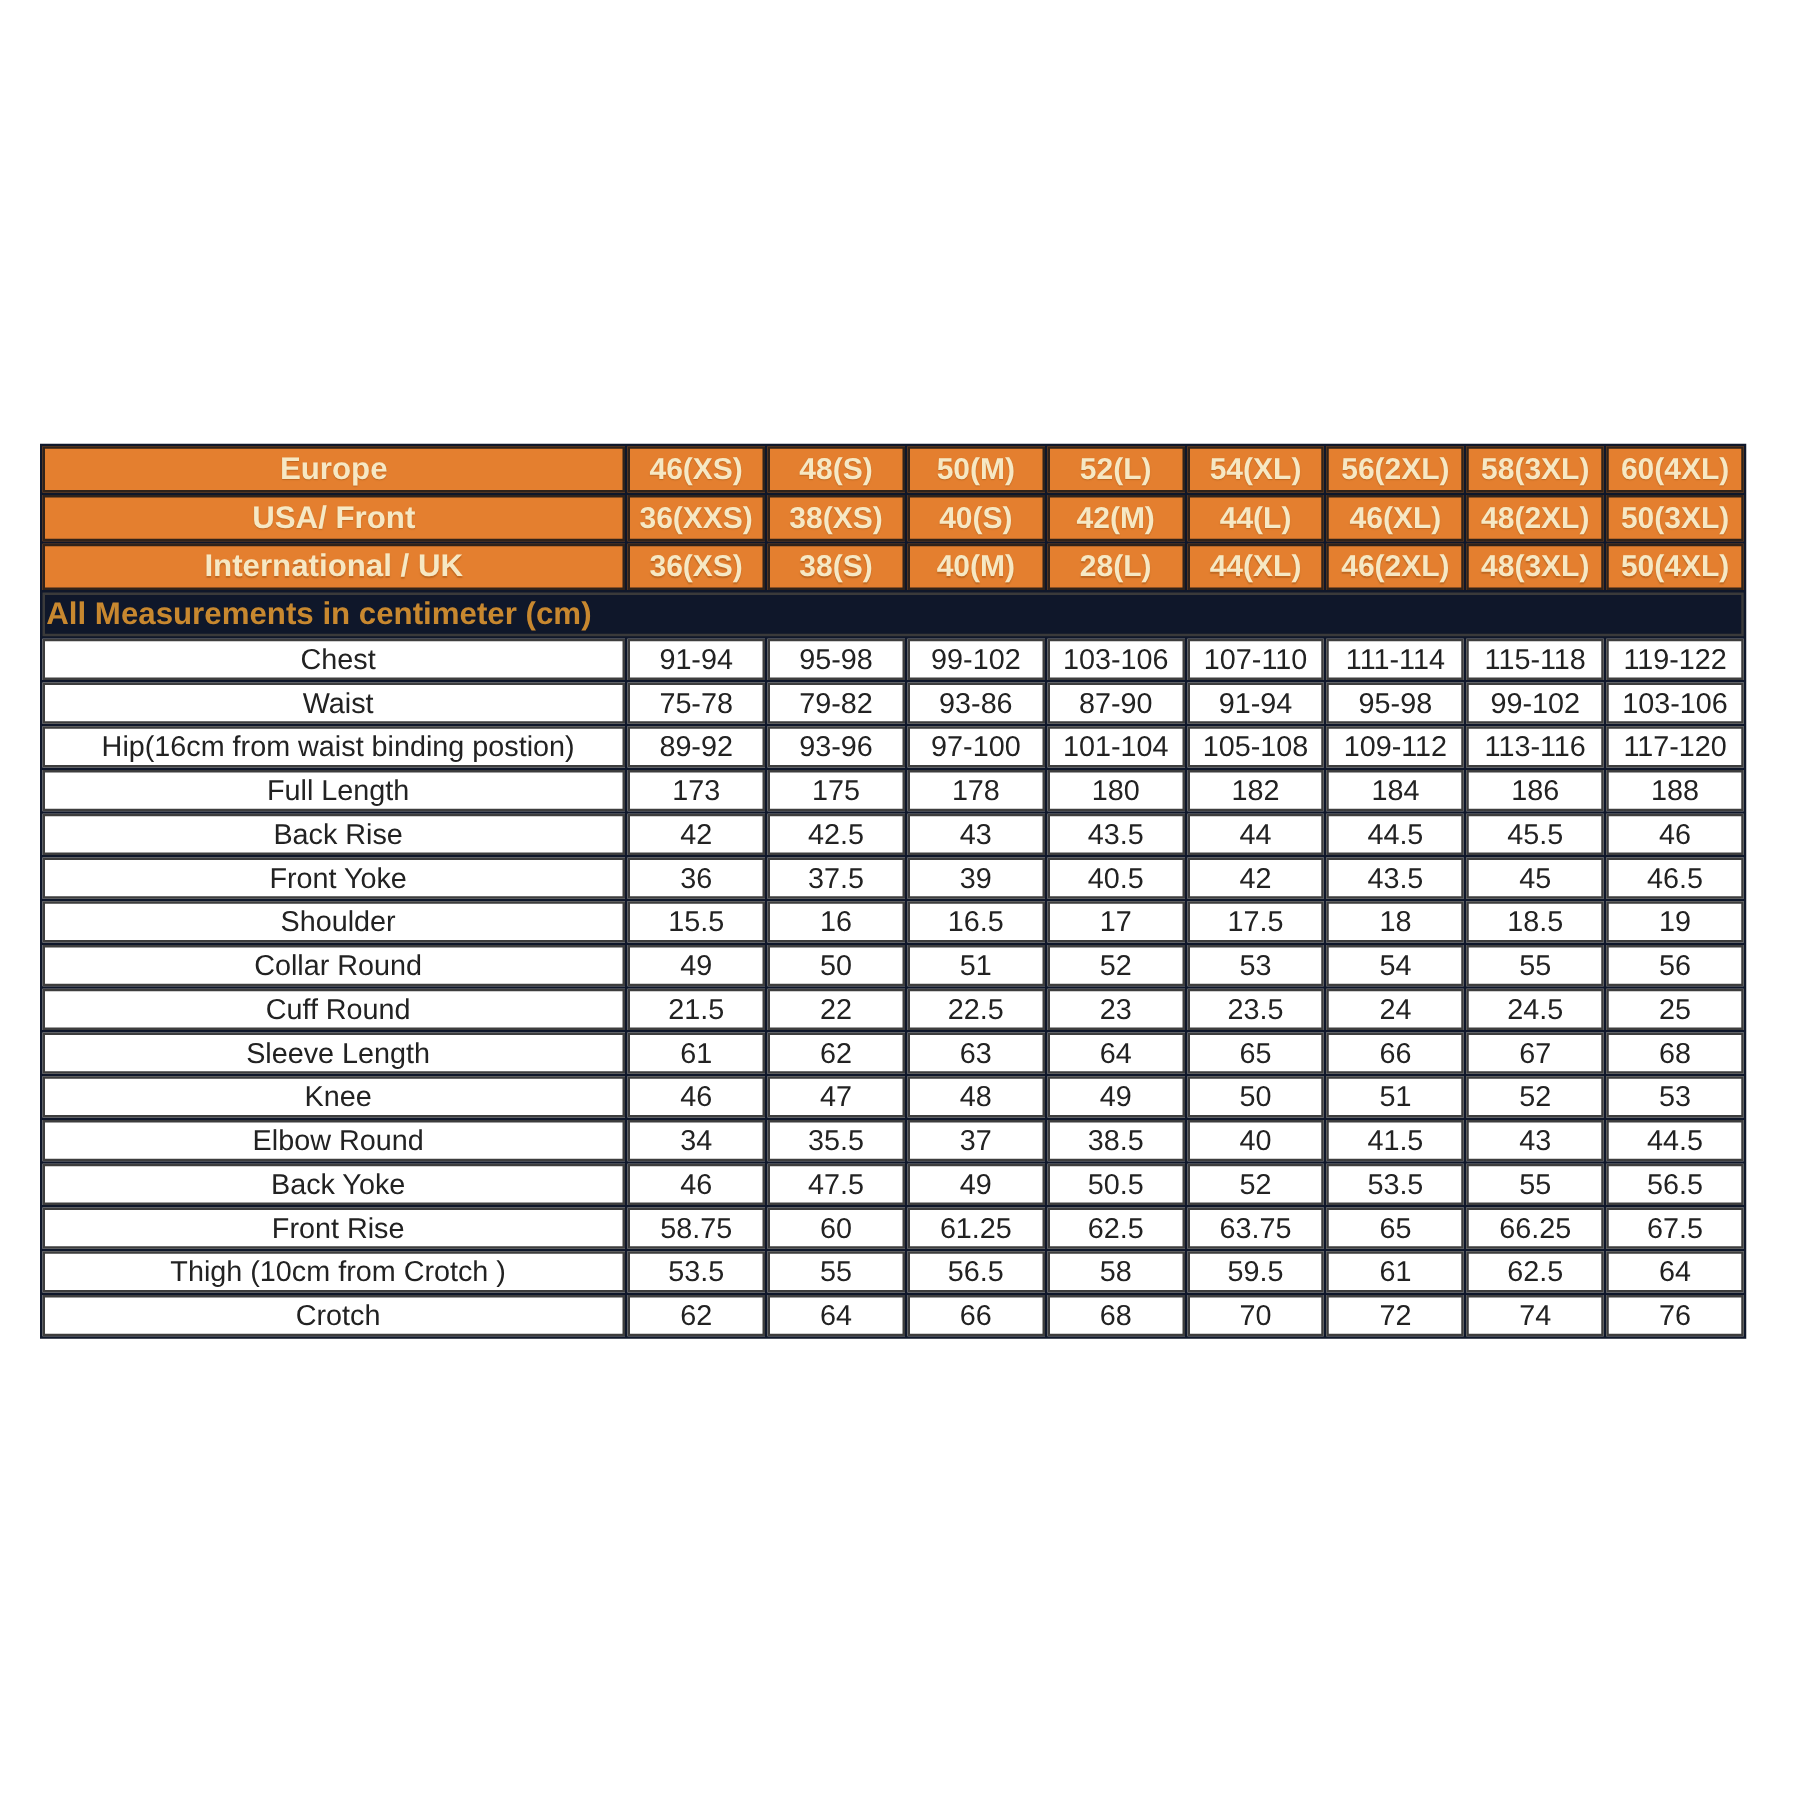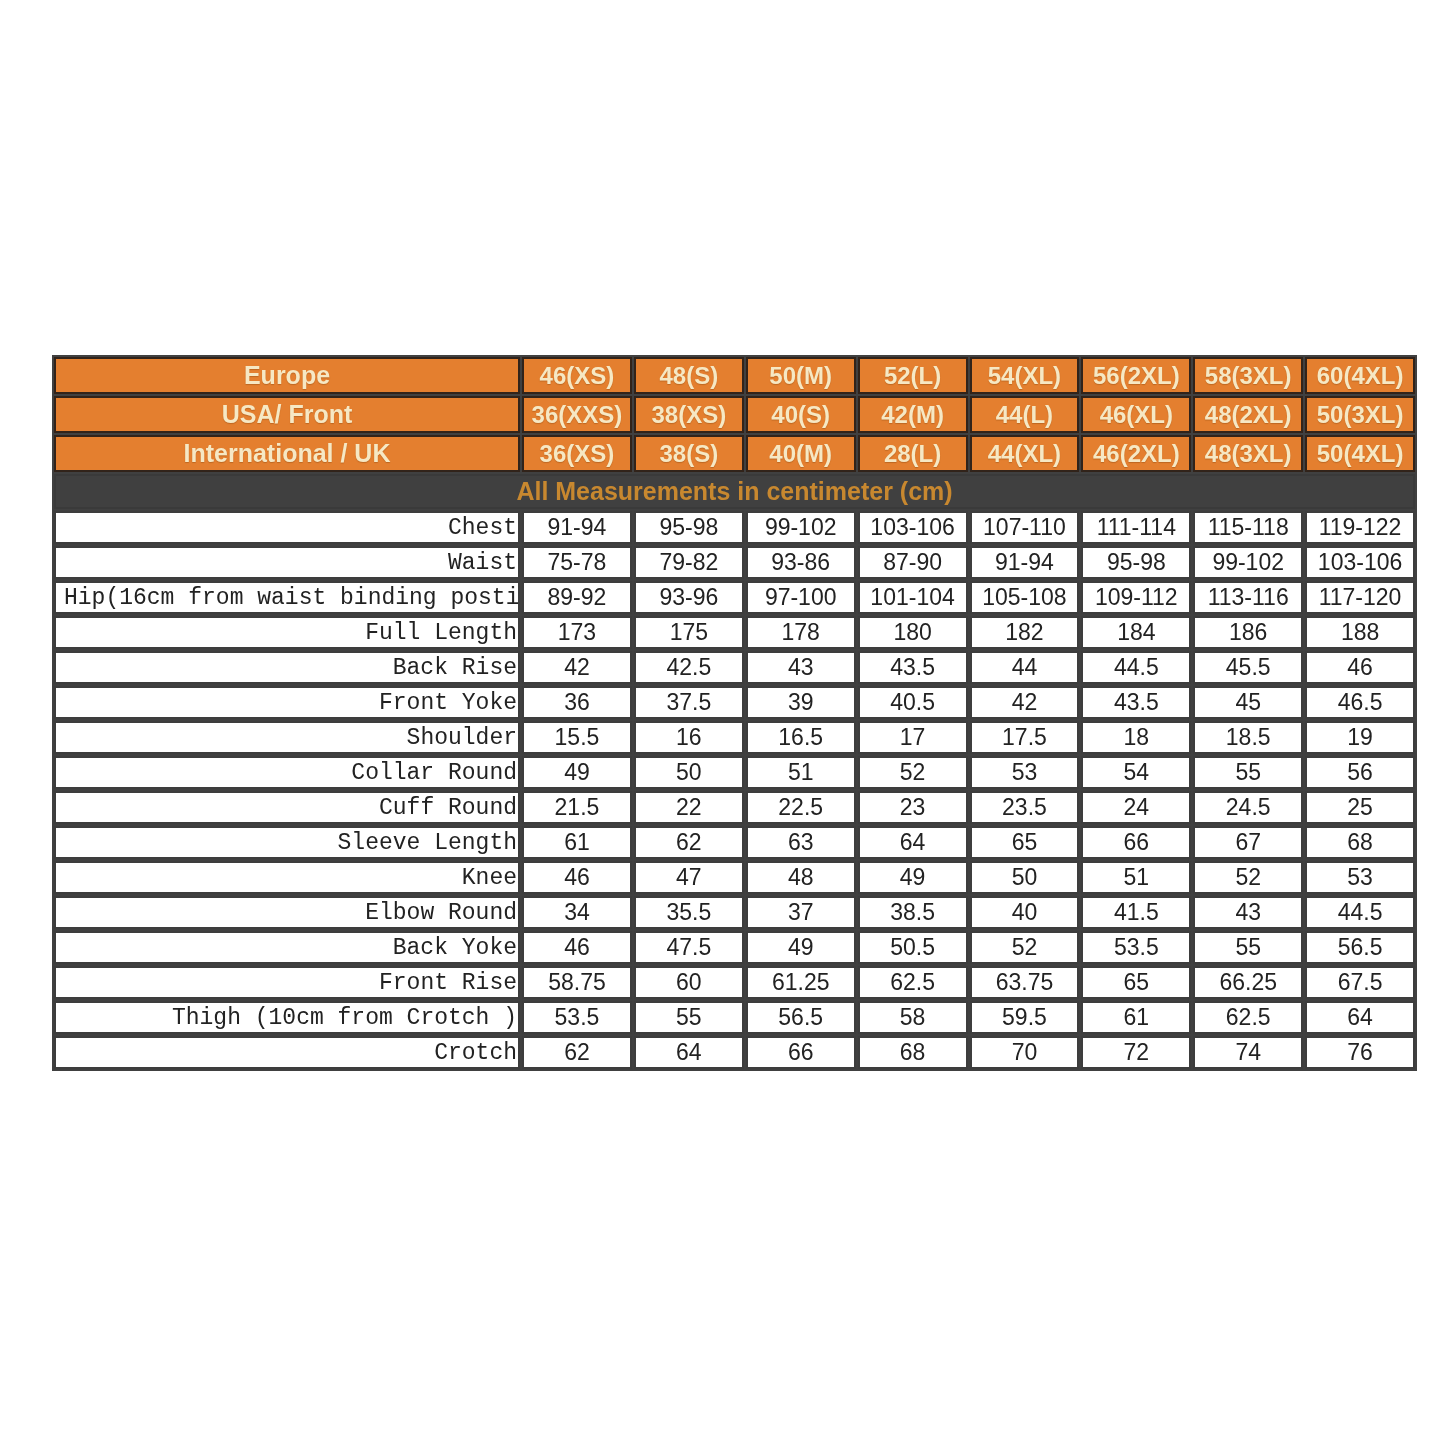--- a/index.html
+++ b/index.html
@@ -11,26 +11,26 @@
     position: relative;
     width: 1445px;
     height: 1445px;
     background: #ffffff;
     font-family: "Liberation Sans", sans-serif;
     overflow: hidden;
   }
   table.size-chart {
     position: absolute;
     top: 355px;
-    left: 52px;
+    left: 32px;
     width: 1365px;
     table-layout: fixed;
     border-collapse: separate;
     border-spacing: 2px;
-    background: #404040;
+    background: #0f172a;
   }
   table.size-chart td {
     border: 2px solid #3a332b;
     overflow: hidden;
     white-space: nowrap;
   }
   
   tr.size-row td {
     background: #e47f2f;
     border-color: #31231a;
@@ -41,40 +41,38 @@
     height: 31px;
     vertical-align: middle;
     text-shadow: 0 1px 1px rgba(120,60,10,0.35);
   }
   tr.size-row td.sys-label {
     font-size: 25px;
   }
   
   tr.note-row td {
     height: 29px;
-    text-align: center;
     vertical-align: middle;
     color: #c8882f;
     font-weight: bold;
     font-size: 25px;
     border-color: #3a3a3a;
   }
   
   tr.meas-row td {
     height: 25px;
     font-size: 23px;
     color: #222222;
     vertical-align: middle;
     border-color: #3d3d3d;
     background: #ffffff;
   }
   tr.meas-row td.m-label {
-    text-align: right;
+    text-align: center;
     padding-left: 8px;
-    font-family: Liberation Mono, monospace;
   }
   tr.meas-row td.m-val {
     text-align: center;
   }
 </style>
 </head>
 <body>
 
 <div class="page">
   <table class="size-chart">

